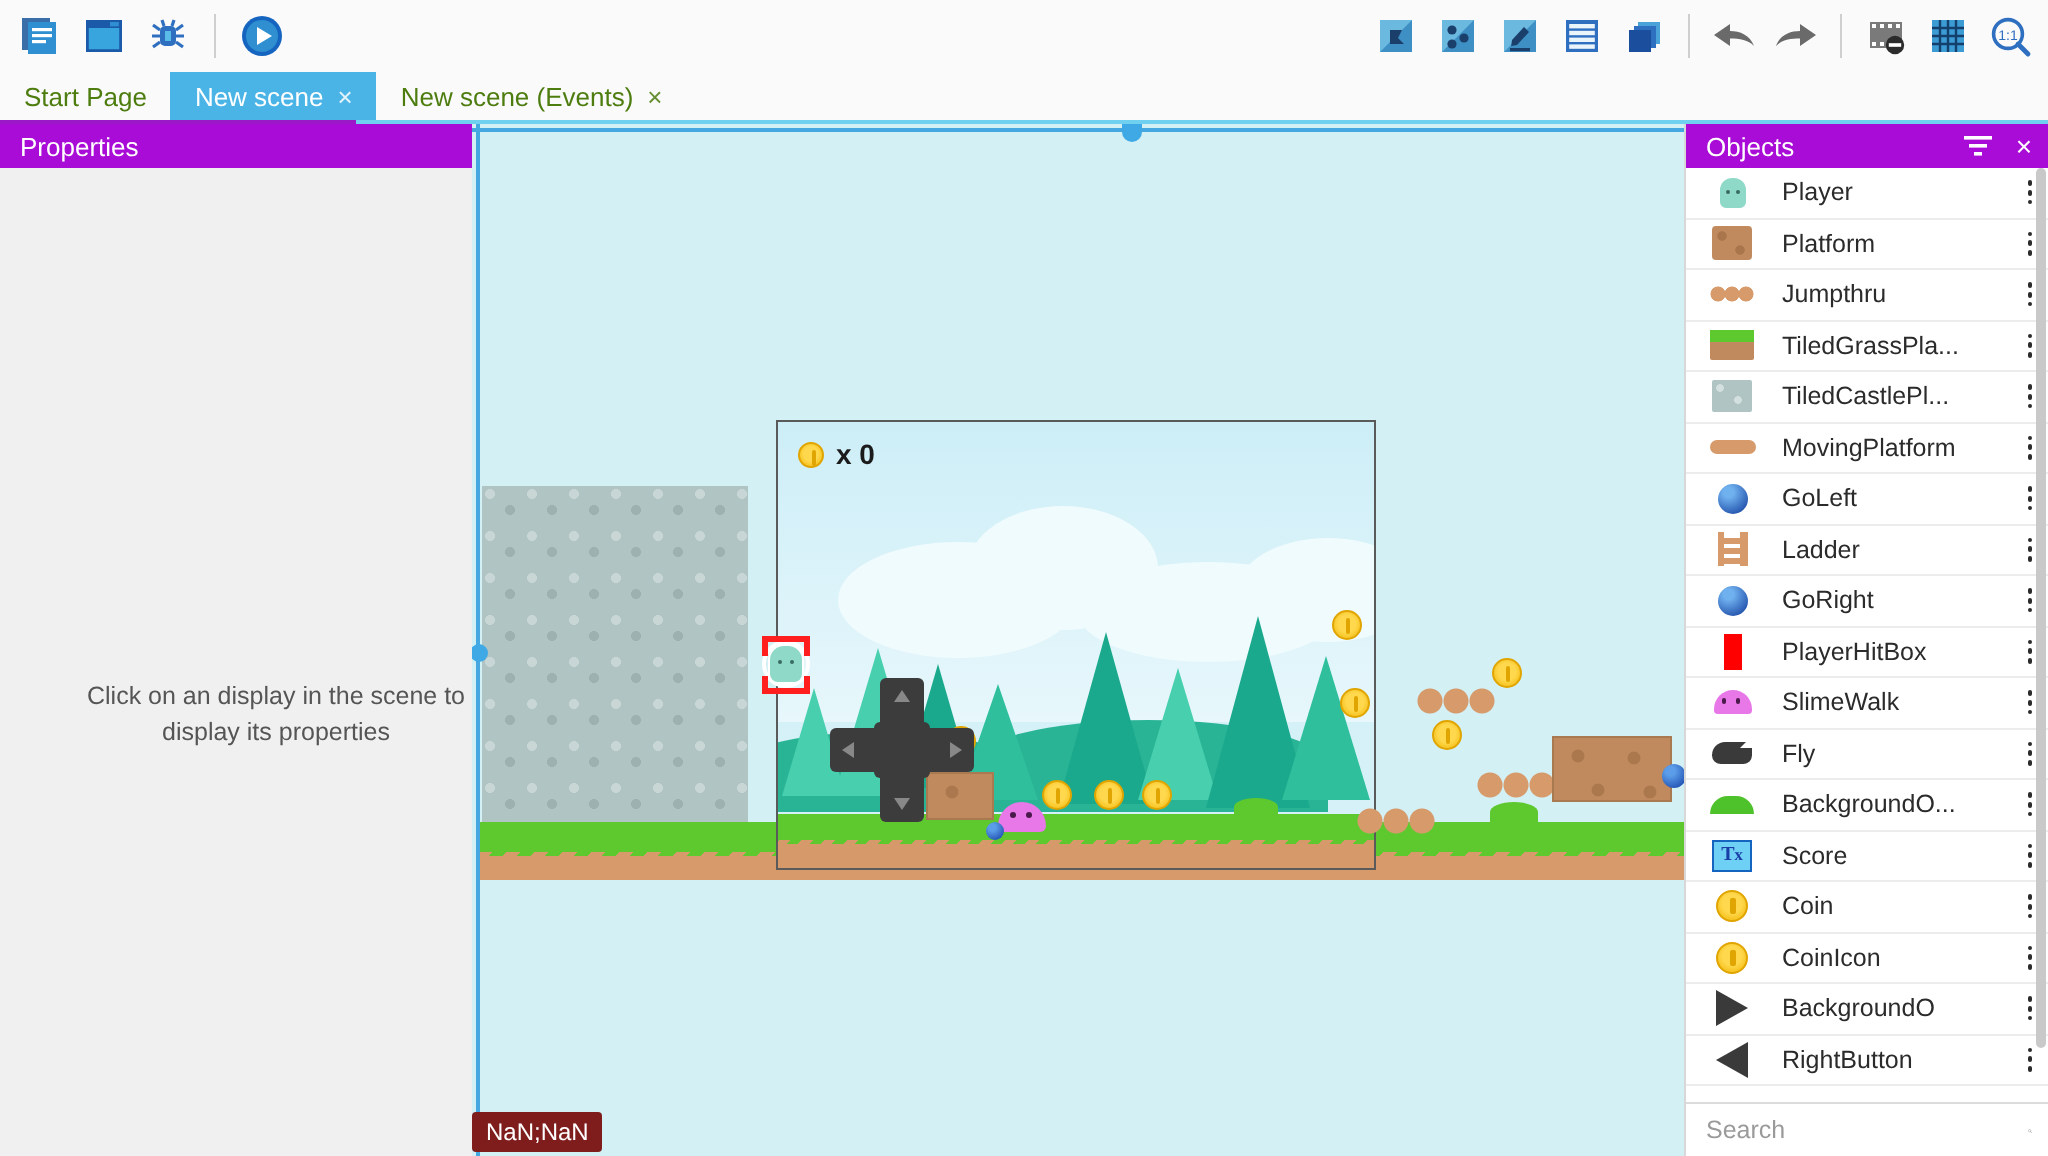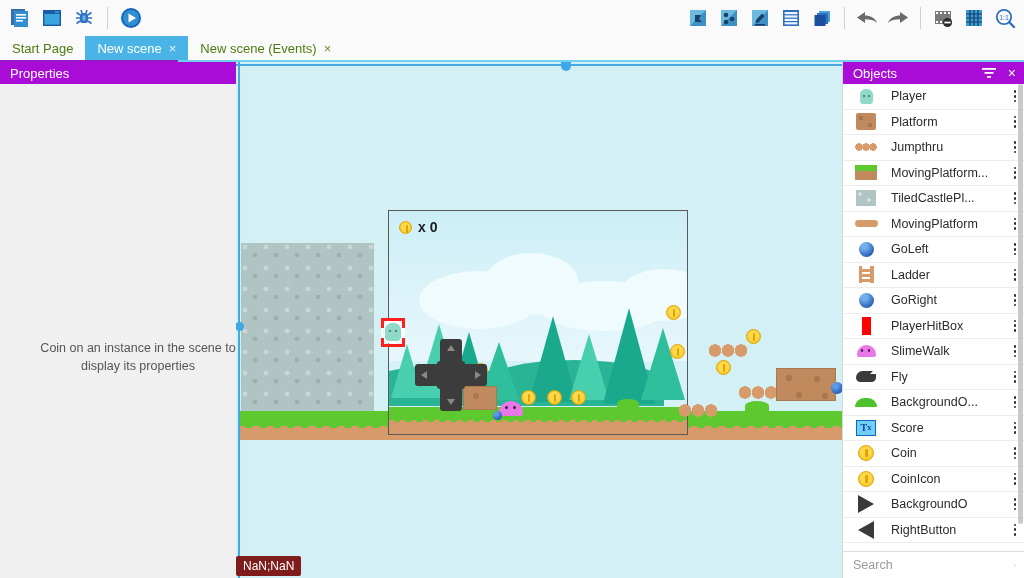--- a/index.html
+++ b/index.html
@@ -462,21 +462,21 @@
     <div class="tab-underline-blue" style="left:178px;width:846px;"></div>
   </div>
 
   <div class="props">
     <div class="panel-head">
       <span>Properties</span>
       <span class="x">×</span>
     </div>
     <div class="props-body">
       <div class="props-hint">
-        <div>Coin on an instance in the scene to</div>
+        <div>Click on an display in the scene to</div>
         <div>display its properties</div>
       </div>
     </div>
   </div>
 
   <div class="canvas-wrap">
 
     <div class="stage">
 
       <div class="castle"></div>
@@ -618,21 +618,21 @@
         <div class="obj-menu">
             <i></i>
             <i></i>
             <i></i>
           </div>
       </div>
       <div class="obj-row">
         <div class="obj-thumb">
             <div class="t-grass"></div>
           </div>
-        <div class="obj-name">MovingPlatform...</div>
+        <div class="obj-name">TiledGrassPla...</div>
         <div class="obj-menu">
             <i></i>
             <i></i>
             <i></i>
           </div>
       </div>
       <div class="obj-row">
         <div class="obj-thumb">
             <div class="t-castle"></div>
           </div>

